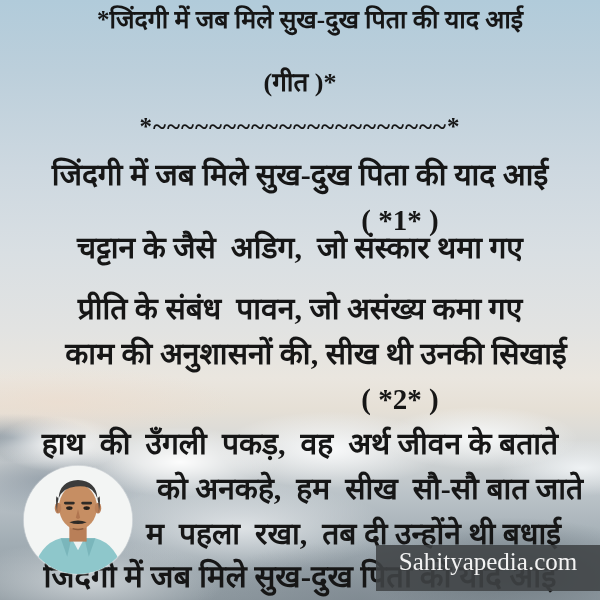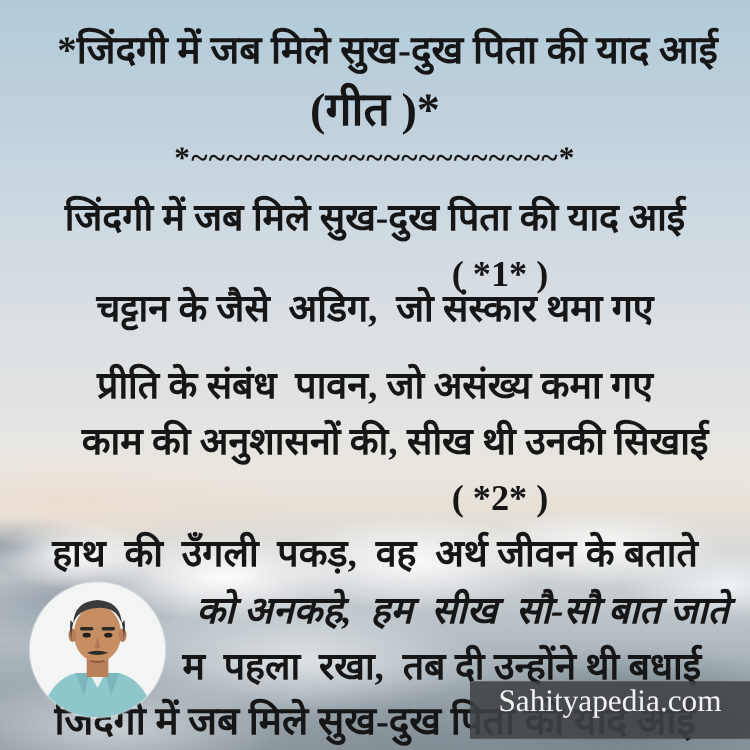--- a/index.html
+++ b/index.html
@@ -28,31 +28,31 @@
       radial-gradient(200px 70px at 85% 95%, rgba(95,105,112,0.75), rgba(95,105,112,0) 75%),
       radial-gradient(220px 80px at 60% 100%, rgba(120,130,138,0.6), rgba(120,130,138,0) 75%),
       radial-gradient(200px 60px at 40% 88%, rgba(235,238,240,0.8), rgba(235,238,240,0) 75%),
       radial-gradient(180px 55px at 15% 97%, rgba(215,220,223,0.8), rgba(215,220,223,0) 75%);
   }
   .line{
     position:absolute;left:0;right:0;text-align:center;
     font-weight:700;color:#161616;font-size:30px;line-height:1.15;
     white-space:pre;letter-spacing:0px;
   }
-  .l-title   {top:22px;font-size:31px;margin-left:20px;}
-  .l-genre   {top:68px;font-size:37px;}
+  .l-title   {top:6px;font-size:25px;margin-left:20px;}
+  .l-genre   {top:68px;font-size:26px;}
   .l-divider {top:113px;font-size:25px;letter-spacing:1px;}
   .l-refrain {top:158px;}
   .l-m1      {top:204px;font-size:29px;padding-left:200px;}
   .l-s1a     {top:231px;}
   .l-s1b     {top:292px;}
   .l-s1c     {top:337px;padding-left:32px;}
   .l-m2      {top:383px;font-size:29px;padding-left:200px;}
   .l-s2a     {top:427px;}
-  .l-s2b     {top:472px;padding-left:140px;font-style:italic;}
+  .l-s2b     {top:472px;padding-left:140px;}
   .l-s2c     {top:517px;padding-left:107px;}
   .l-close   {top:559px;font-size:31px;}
   .photo{
     position:absolute;left:24px;top:466px;width:108px;height:108px;
     border-radius:50%;overflow:hidden;background:#f2f4f3;z-index:5;
     box-shadow:0 0 0 1px rgba(255,255,255,0.35);
   }
   .photo svg{display:block;width:100%;height:100%;}
   .watermark{
     position:absolute;left:376px;top:545px;width:224px;height:46px;z-index:6;

